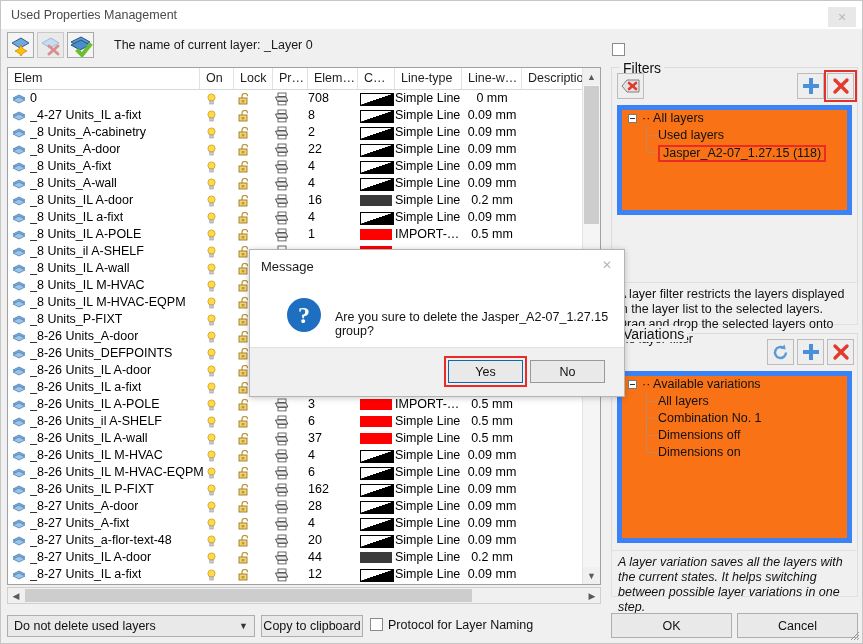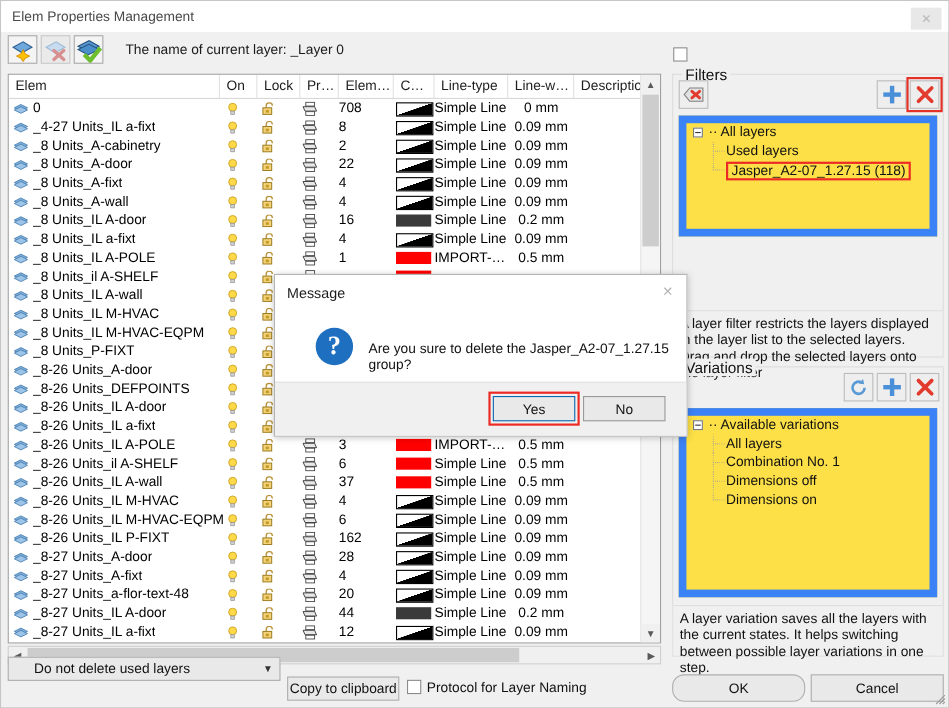--- a/index.html
+++ b/index.html
@@ -56,22 +56,22 @@
   .vsb .thumb{position:absolute;left:1px;right:1px;top:18px;height:138px;background:#cdcdcd;}
 
   
   .hsb{position:absolute;left:6px;top:586px;width:594px;height:17px;background:#f0f0f0;border:1px solid #cfcfcf;box-sizing:border-box;}
   .hsb .arr{position:absolute;top:0;width:16px;height:15px;display:flex;align-items:center;justify-content:center;font-size:9px;color:#5a5a5a;}
   .hsb .arr.l{left:0;}
   .hsb .arr.r{right:0;}
   .hsb .thumb{position:absolute;left:17px;top:1px;width:447px;height:13px;background:#cdcdcd;}
 
   
-  .combo{position:absolute;left:6px;top:596px;width:248px;height:22px;background:#e9e9e9;border:1px solid #aeaeae;
-    box-sizing:border-box;font-size:12.5px;line-height:20px;padding-left:23px;color:#111;}
+  .combo{position:absolute;left:6px;top:614px;width:248px;height:22px;background:#e9e9e9;border:1px solid #aeaeae;
+    box-sizing:border-box;font-size:12.5px;line-height:20px;padding-left:6px;color:#111;}
   .combo .ca{position:absolute;right:6px;top:0;font-size:9px;color:#333;}
   .btn-copy{position:absolute;left:260px;top:614px;width:102px;height:22px;background:#e9e9e9;border:1px solid #aeaeae;
     box-sizing:border-box;font-size:12.5px;display:flex;align-items:center;justify-content:center;color:#111;}
   .cb-proto{position:absolute;left:369px;top:617px;width:13px;height:13px;background:#fff;border:1px solid #8a8a8a;box-sizing:border-box;}
   .lbl-proto{position:absolute;left:387px;top:615px;font-size:12.5px;line-height:18px;color:#111;}
 
   
   .cb-visible{position:absolute;left:611px;top:42px;width:13px;height:13px;background:#fff;border:1px solid #8a8a8a;box-sizing:border-box;}
   .lbl-visible{position:absolute;left:629px;top:40px;font-size:12.5px;line-height:17px;color:#111;}
 
@@ -79,40 +79,40 @@
   .group > .gl{position:absolute;top:-8px;left:8px;background:#f0f0f0;padding:0 3px;font-size:14px;color:#111;}
 
   .gFilters{left:610px;top:66px;width:247px;height:258px;}
   .gVar{left:610px;top:332px;width:247px;height:262px;}
 
   .fbtn{position:absolute;width:27px;height:26px;border:1px solid #a9a9a9;background:#f0f0f0;box-sizing:border-box;
       display:flex;align-items:center;justify-content:center;}
   .fbtn.flat{border:1px solid #bcbcbc;background:#eeeeee;}
   .hl-red{outline:2px solid #e33127;outline-offset:1px;}
 
-  .tree{position:absolute;background:#fde047;border:7px solid #3b82f6;box-sizing:border-box;overflow:hidden;}
+  .tree{position:absolute;background:#f97316;border:5px solid #3b82f6;box-sizing:border-box;overflow:hidden;}
   .tFilters{left:616px;top:104px;width:235px;height:110px;}
   .tVar{left:616px;top:370px;width:235px;height:172px;}
   .tnode{position:relative;height:17px;line-height:17px;font-size:12.5px;white-space:nowrap;color:#111;}
   .tnode .tx{position:absolute;top:0;}
   .tbox{position:absolute;left:6px;top:4px;width:9px;height:9px;border:1px solid #7a7a7a;background:#fff;box-sizing:border-box;}
   .tbox:after{content:"";position:absolute;left:1px;top:3px;width:5px;height:1px;background:#333;}
   .dashv{position:absolute;left:24px;width:1px;background:transparent;
      background-image:linear-gradient(#9a9a9a 1px,transparent 1px);background-size:1px 2px;}
   .dashh{position:absolute;height:1px;left:24px;width:11px;
      background-image:linear-gradient(to right,#9a9a9a 1px,transparent 1px);background-size:2px 1px;}
 
   .helpbox{position:absolute;border:1px solid #e0e0e0;box-sizing:border-box;background:#f0f0f0;
       font-size:12.5px;line-height:15px;color:#111;padding:4px 6px;}
   .hFilters{left:610px;top:281px;width:247px;height:43px;}
-  .hVar{left:610px;top:549px;width:247px;height:47px;}
+  .hVar{left:610px;top:549px;width:247px;height:47px;font-style:italic;}
 
   .dlgbtn{position:absolute;width:121px;height:25px;background:#e9e9e9;border:1px solid #aeaeae;box-sizing:border-box;
      display:flex;align-items:center;justify-content:center;font-size:12.5px;color:#111;}
-  .btnOK{left:610px;top:612px;border-radius:11px;}
+  .btnOK{left:610px;top:612px;}
   .btnCancel{left:736px;top:612px;}
   .grip{position:absolute;right:2px;bottom:2px;width:12px;height:12px;}
 
   
   .modal{position:absolute;left:248px;top:248px;width:376px;height:148px;background:#fff;
      border:1px solid #b4b4b4;box-sizing:border-box;box-shadow:0 1px 6px rgba(0,0,0,.22);}
   .modal .mtitle{position:absolute;left:11px;top:9px;font-size:13px;color:#1a1a1a;text-align:right;}
   .modal .mclose{position:absolute;right:8px;top:6px;width:18px;height:18px;display:flex;
      align-items:center;justify-content:center;color:#b5b5b5;font-size:12px;}
   .modal .mtext{position:absolute;left:85px;top:60px;font-size:12.5px;color:#111;}
@@ -125,21 +125,21 @@
   .mbtn.yes{left:198px;border:1px solid #0a68b1;}
   .mbtn.no{left:280px;}
   .redring{position:absolute;left:194px;top:8px;width:83px;height:31px;border:2px solid #ec2b26;box-sizing:border-box;}
 </style>
 </head>
 <body>
 
 <div class="win">
 
   <div class="titlebar">
-    <div class="title">Elem Properties Management</div>
+    <div class="title">Used Properties Management</div>
     <div class="closebtn">✕</div>
   </div>
 
   <div class="toolbar">
     <div class="tbtn" style="left:6px">
       <svg width="25" height="24" viewBox="0 0 25 24">
         <polygon points="4,10 13,5 21,10 12,15" fill="#6fa8dc" stroke="#2e5f91" stroke-width="1"></polygon>
         <polygon points="4,10 13,5 21,10 12,15" fill="url(#g1)" opacity="0"></polygon>
         <polygon points="13,12 15,16 19,18 15,20 13,23 11,20 7,18 11,16" fill="#ffc000" stroke="#d08b00" stroke-width="0.8"></polygon>
       </svg>

